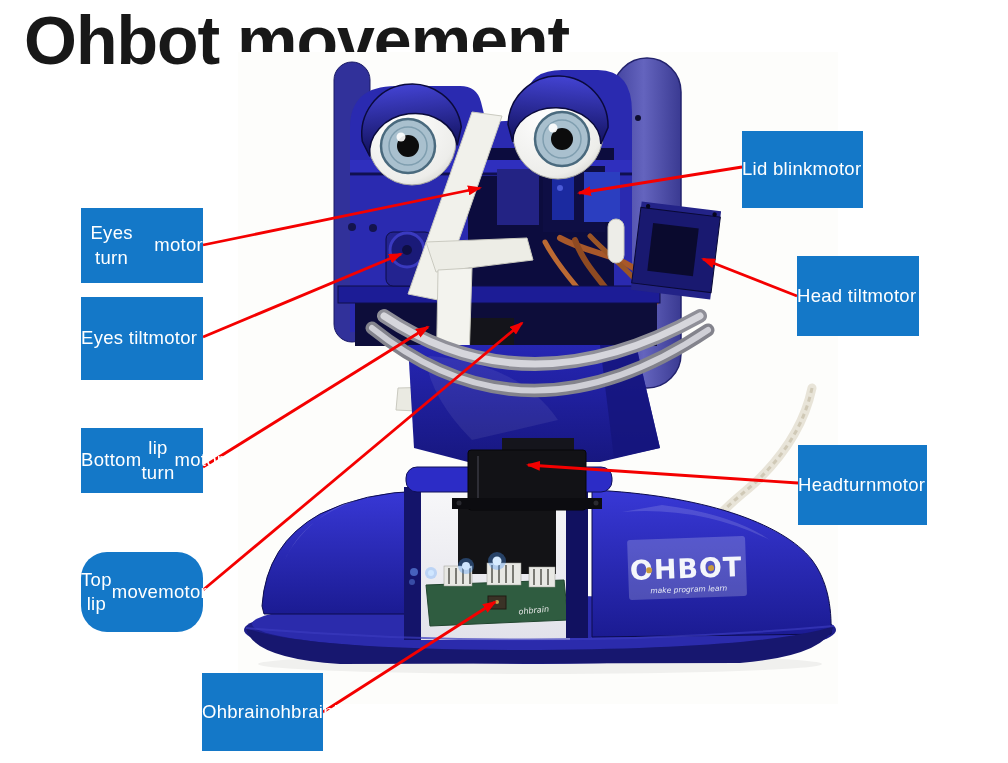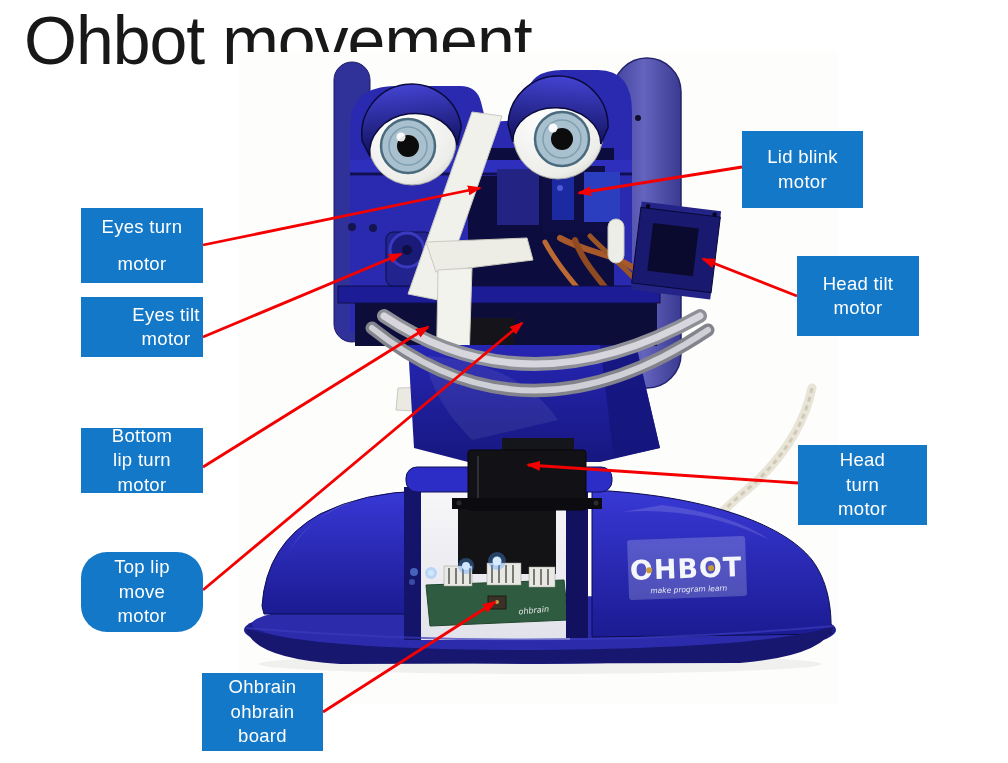--- a/index.html
+++ b/index.html
@@ -2,27 +2,27 @@
 <html><head>
 <meta charset="utf-8">
 <style>
   html,body{margin:0;padding:0;background:#ffffff;}
   .slide{
     position:relative;width:1008px;height:763px;background:var(--bg,#ffffff);
     overflow:hidden;font-family:"Liberation Sans",sans-serif;
   }
   .page-title{
     position:absolute;left:24px;top:2px;margin:0;
-    font-size:68px;font-weight:400;letter-spacing:-1px;line-height:76px;
+    font-size:68px;font-weight:700;letter-spacing:-1px;line-height:76px;
     color:var(--title-color,#181818);
   }
   .robot-svg,.arrow-svg{position:absolute;left:0;top:0;}
   .arrow-svg{pointer-events:none;}
   .label-box{
-    position:absolute;display:flex;flex-direction:column;justify-content:center;
+    position:absolute;display:flex;
     align-items:center;background:var(--label-bg,#1478C8);color:var(--label-text,#fff);
     text-align:center;box-sizing:border-box;
   }
   .label-line{
     font-size:18.5px;line-height:24.5px;letter-spacing:.3px;font-weight:400;
   }
 </style>
 </head>
 <body>
 
@@ -238,21 +238,21 @@
       <line x1="742" y1="167" x2="579" y2="193" stroke="#F40000" stroke-width="2.8" marker-end="url(#ah)"></line>
       <line x1="797" y1="296" x2="703" y2="259" stroke="#F40000" stroke-width="2.8" marker-end="url(#ah)"></line>
       <line x1="798" y1="483" x2="528" y2="465" stroke="#F40000" stroke-width="2.8" marker-end="url(#ah)"></line>
     </svg>
 
   <div id="callout-layer">
       <div class="label-box" style="left: 81px; top: 208px; width: 122px; height: 75px; gap: 12px;">
         <div class="label-line">Eyes turn</div>
         <div class="label-line">motor</div>
       </div>
-      <div class="label-box" style="left: 81px; top: 297px; width: 122px; height: 60px; padding-left: 48px;">
+      <div class="label-box" style="left: 81px; top: 297px; width: 122px; height: 83px;">
         <div class="label-line">Eyes tilt</div>
         <div class="label-line">motor</div>
       </div>
       <div class="label-box" style="left: 81px; top: 428px; width: 122px; height: 65px;">
         <div class="label-line">Bottom</div>
         <div class="label-line">lip turn</div>
         <div class="label-line">motor</div>
       </div>
       <div class="label-box" style="left: 81px; top: 552px; width: 122px; height: 80px; border-radius: 26px;">
         <div class="label-line">Top lip</div>

